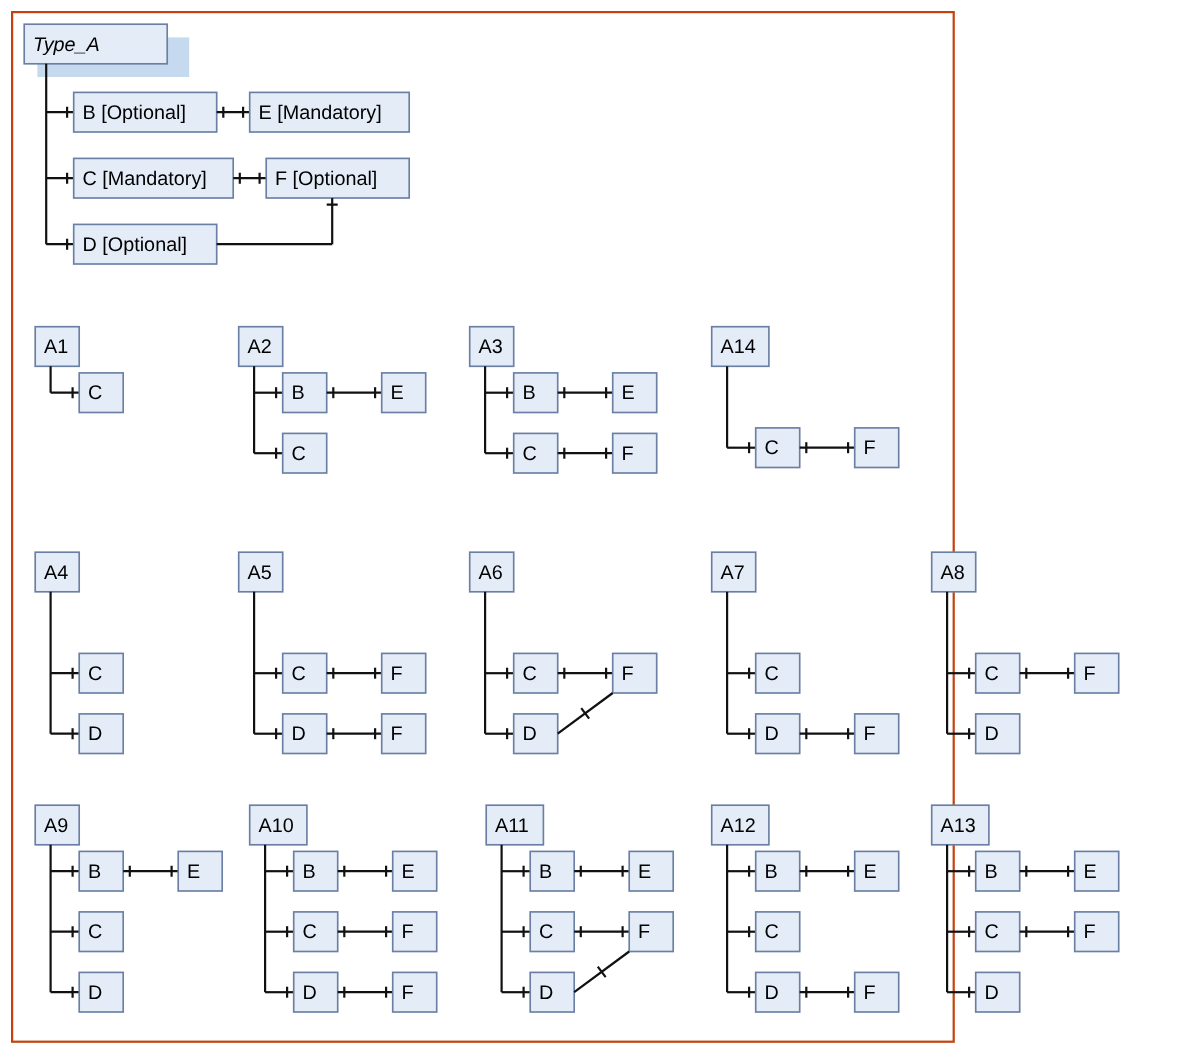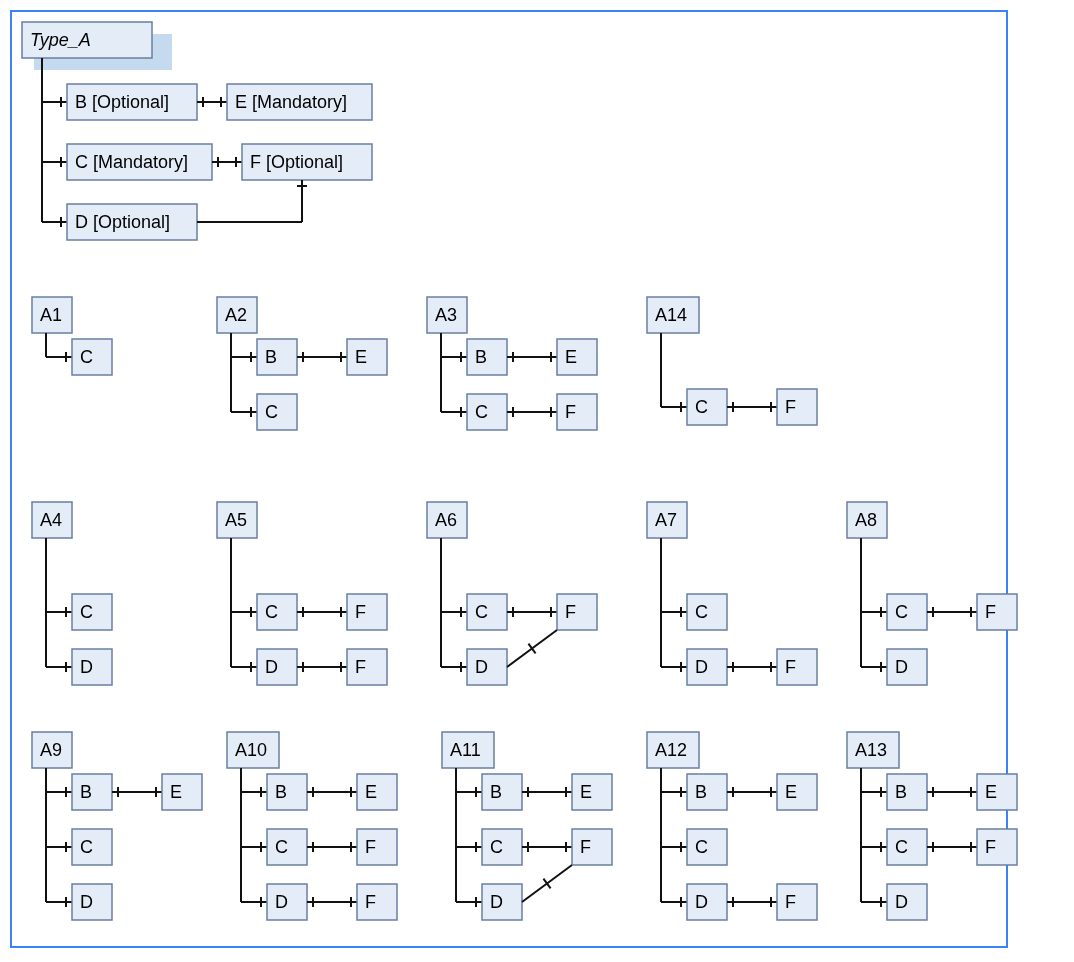--- a/index.html
+++ b/index.html
@@ -2,22 +2,22 @@
 <html><head>
 <meta charset="utf-8">
 <style>
   body {
     margin: 0;
     padding: 10px;
     font-family: Arial, Helvetica, sans-serif;
     background: #fff;
   }
   .frame {
-    border: 2px solid #3b82f6;
-    width: 998px;
+    border: 2px solid #c2410c;
+    width: 858px;
     height: 938px;
     position: relative;
     box-sizing: border-box;
   }
   svg { display:block; }
   .node {
     fill: #e3ecf7;
     stroke: #6a7fa3;
     stroke-width: 1.5;
   }

